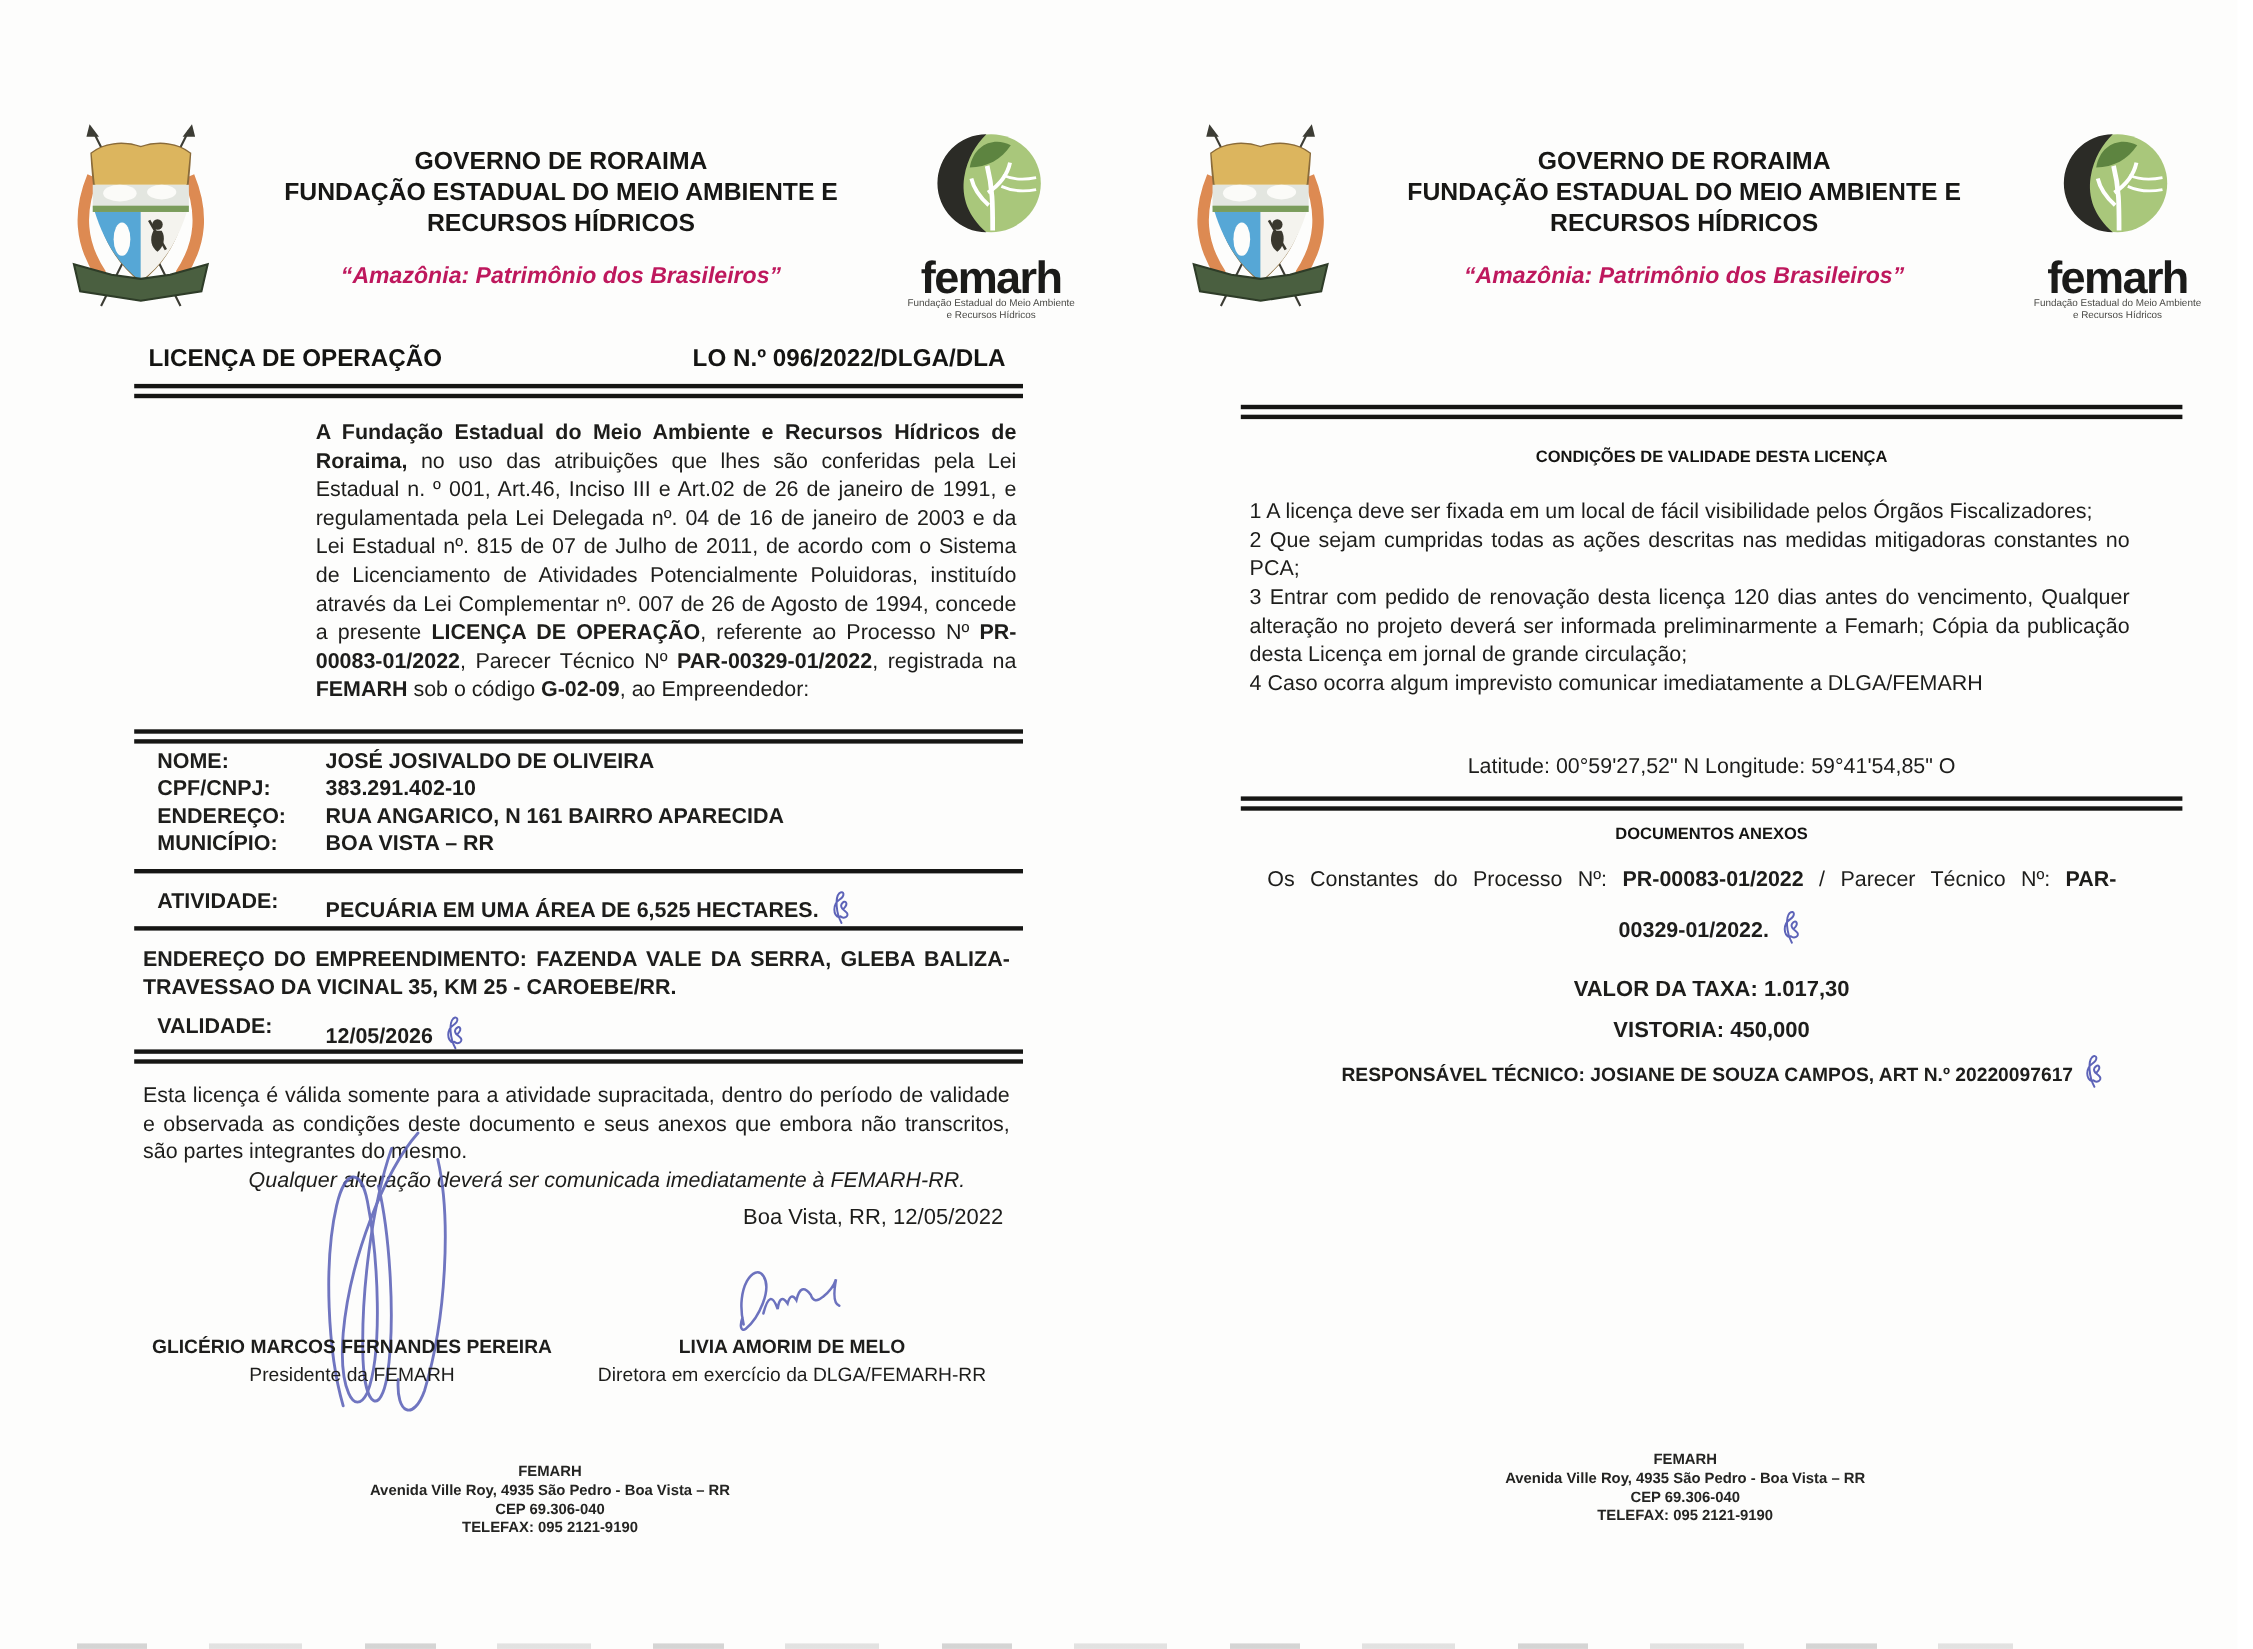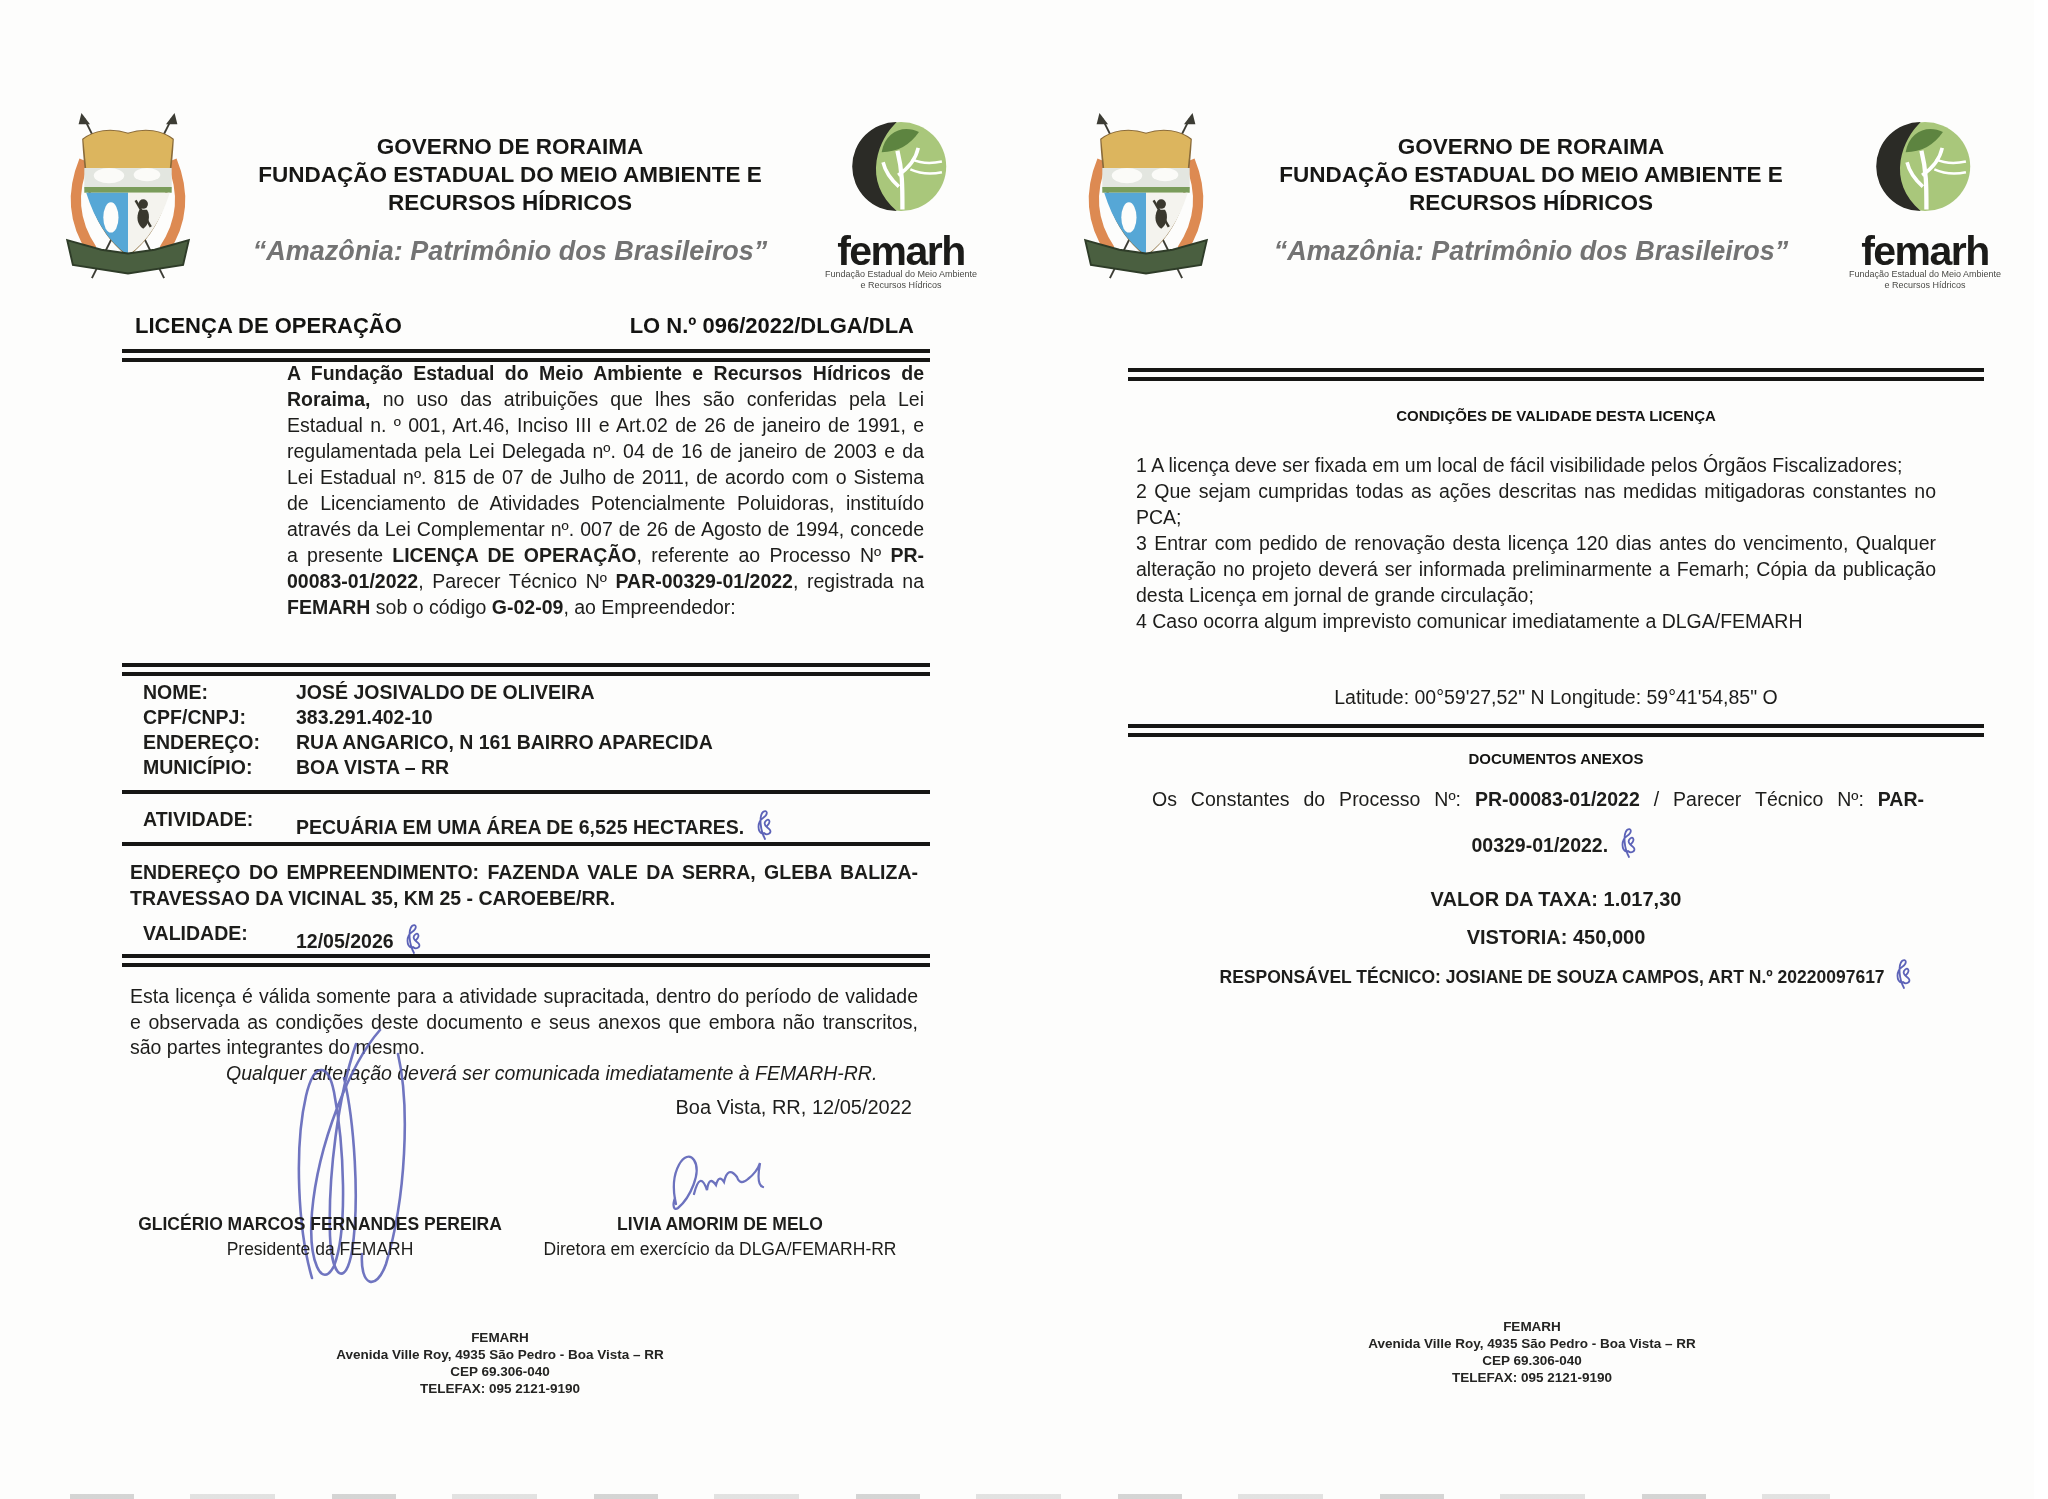--- a/index.html
+++ b/index.html
@@ -7,38 +7,38 @@
   .sheet{position:relative;width:2034px;height:1499px;background:#fdfdfc;overflow:hidden;
          font-family:"Liberation Sans",sans-serif;color:#1d1d1b;}
   .page{position:absolute;top:0;width:1024px;height:1499px;}
   .page-left{left:0;}
   .page-right{left:1024px;}
 
   
   .hdr{position:absolute;top:104px;left:52px;width:940px;display:flex;align-items:center;gap:6px;}
   .crest{flex:0 0 158px;}
   .hdr-mid{flex:1;text-align:center;font-weight:bold;font-size:22.5px;line-height:28px;color:#171715;}
-  .motto{margin-top:20px;font-style:italic;font-size:27px;color:#737373;}
+  .motto{margin-top:20px;font-style:italic;font-size:21px;color:#be185d;}
   .logo-blk{flex:0 0 182px;text-align:center;}
   .logo-word{font-weight:bold;font-size:41px;line-height:36px;letter-spacing:-1.5px;color:#1b1b19;}
   .logo-sub{font-size:9px;color:#4a4a46;line-height:11px;margin-top:0;}
 
   
   .rule-d{position:absolute;height:5px;border-top:4px solid #161614;border-bottom:4px solid #161614;}
   .rule-s{position:absolute;height:0;border-top:4px solid #161614;}
 
   .abs{position:absolute;}
   .b{font-weight:bold;}
   .just{text-align:justify;}
   .ctr{text-align:center;}
 
   .title-row{position:absolute;top:313px;left:135px;right:110px;display:flex;
              justify-content:space-between;font-weight:bold;font-size:22px;color:#141412;}
 
-  .intro{position:absolute;top:360px;left:287px;width:637px;font-size:19.5px;line-height:26px;}
+  .intro{position:absolute;top:380px;left:287px;width:637px;font-size:19.5px;line-height:26px;}
 
   .holder{position:absolute;top:680px;left:143px;width:780px;font-size:19.5px;line-height:25px;font-weight:bold;}
   .holder-row{display:flex;}
   .holder-row .lab{flex:0 0 153px;}
 
   .kvrow{position:absolute;left:143px;font-size:19.5px;font-weight:bold;display:flex;}
   .kvrow .lab{flex:0 0 153px;}
 
   .body-par{position:absolute;left:130px;width:788px;font-size:19.5px;line-height:25.5px;}
 

